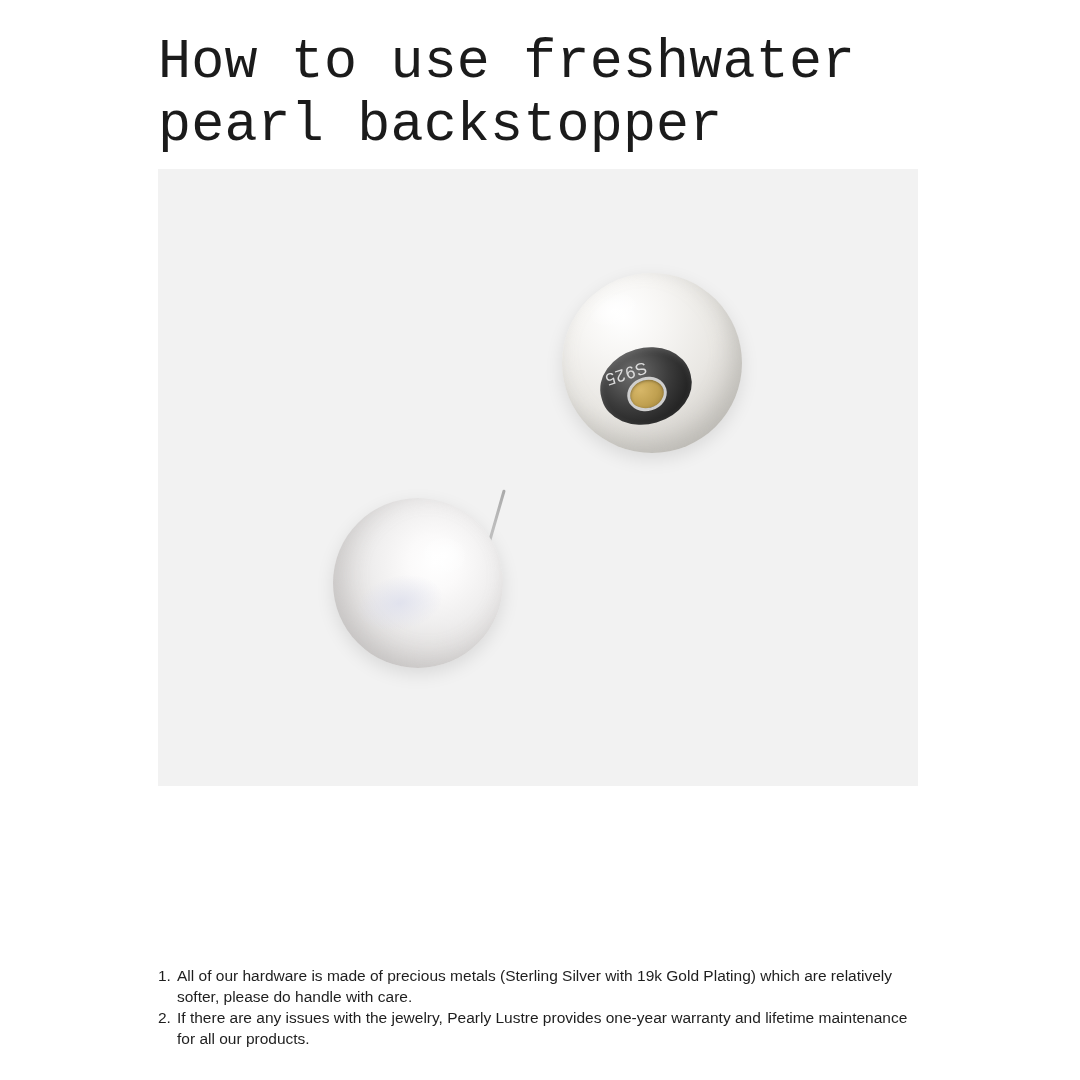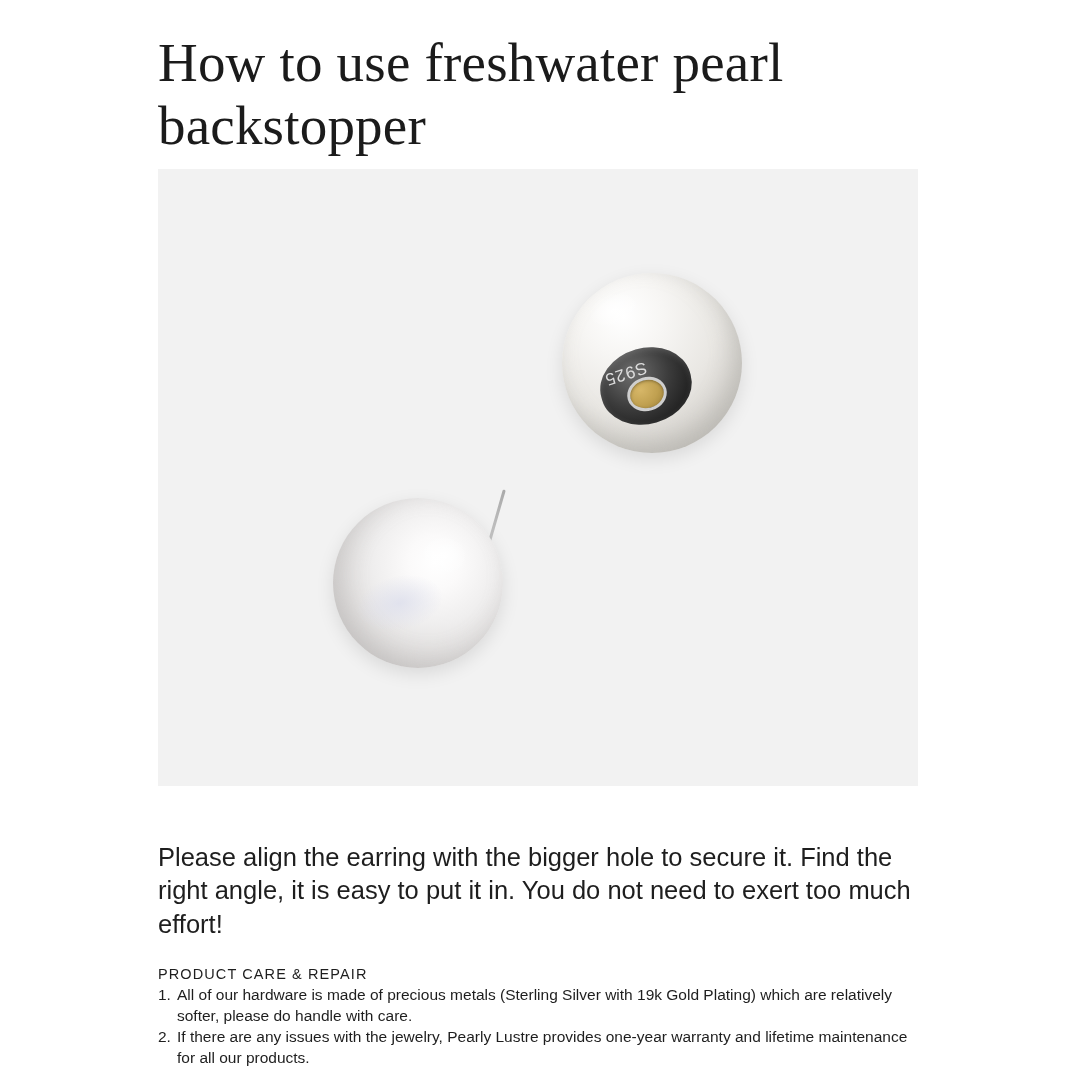--- a/index.html
+++ b/index.html
@@ -17,21 +17,21 @@
     position: relative;
     width: 1080px;
     height: 1080px;
     box-sizing: border-box;
   }
   .title {
     position: absolute;
     left: 158px;
     top: -6px;
     width: 760px;
-    font-family: Liberation Serif, serif;
+    font-family: Liberation Mono, monospace;
     font-size: 55px;
     line-height: 1.15;
     color: #1b1b1b;
     letter-spacing: 0.2px;
     font-weight: 400;
   }
   .hero {
     position: absolute;
     left: 158px;
     top: 169px;
@@ -198,24 +198,22 @@
     <div class="stopper-disc">
       <span class="stamp">S925</span>
     </div>
     <div class="stopper-hole"></div>
     <div class="post"></div>
     <div class="pearl-front">
       <div class="sheen"></div>
     </div>
   </div>
 
-  <p class="body-text">Please align the earring with the bigger hole to secure it. Find the right angle, it is easy to put it in. You do not need to exert too much effort!</p>
 
   <div class="care-block">
-    <div class="care-heading">PRODUCT CARE &amp; REPAIR</div>
     <ul class="care-list">
       <li>
         <span class="num">1.</span>
         <span class="txt">All of our hardware is made of precious metals (Sterling Silver with 19k Gold Plating) which are relatively softer, please do handle with care.</span>
       </li>
       <li>
         <span class="num">2.</span>
         <span class="txt">If there are any issues with the jewelry, Pearly Lustre provides one-year warranty and lifetime maintenance for all our products.</span>
       </li>
     </ul>

